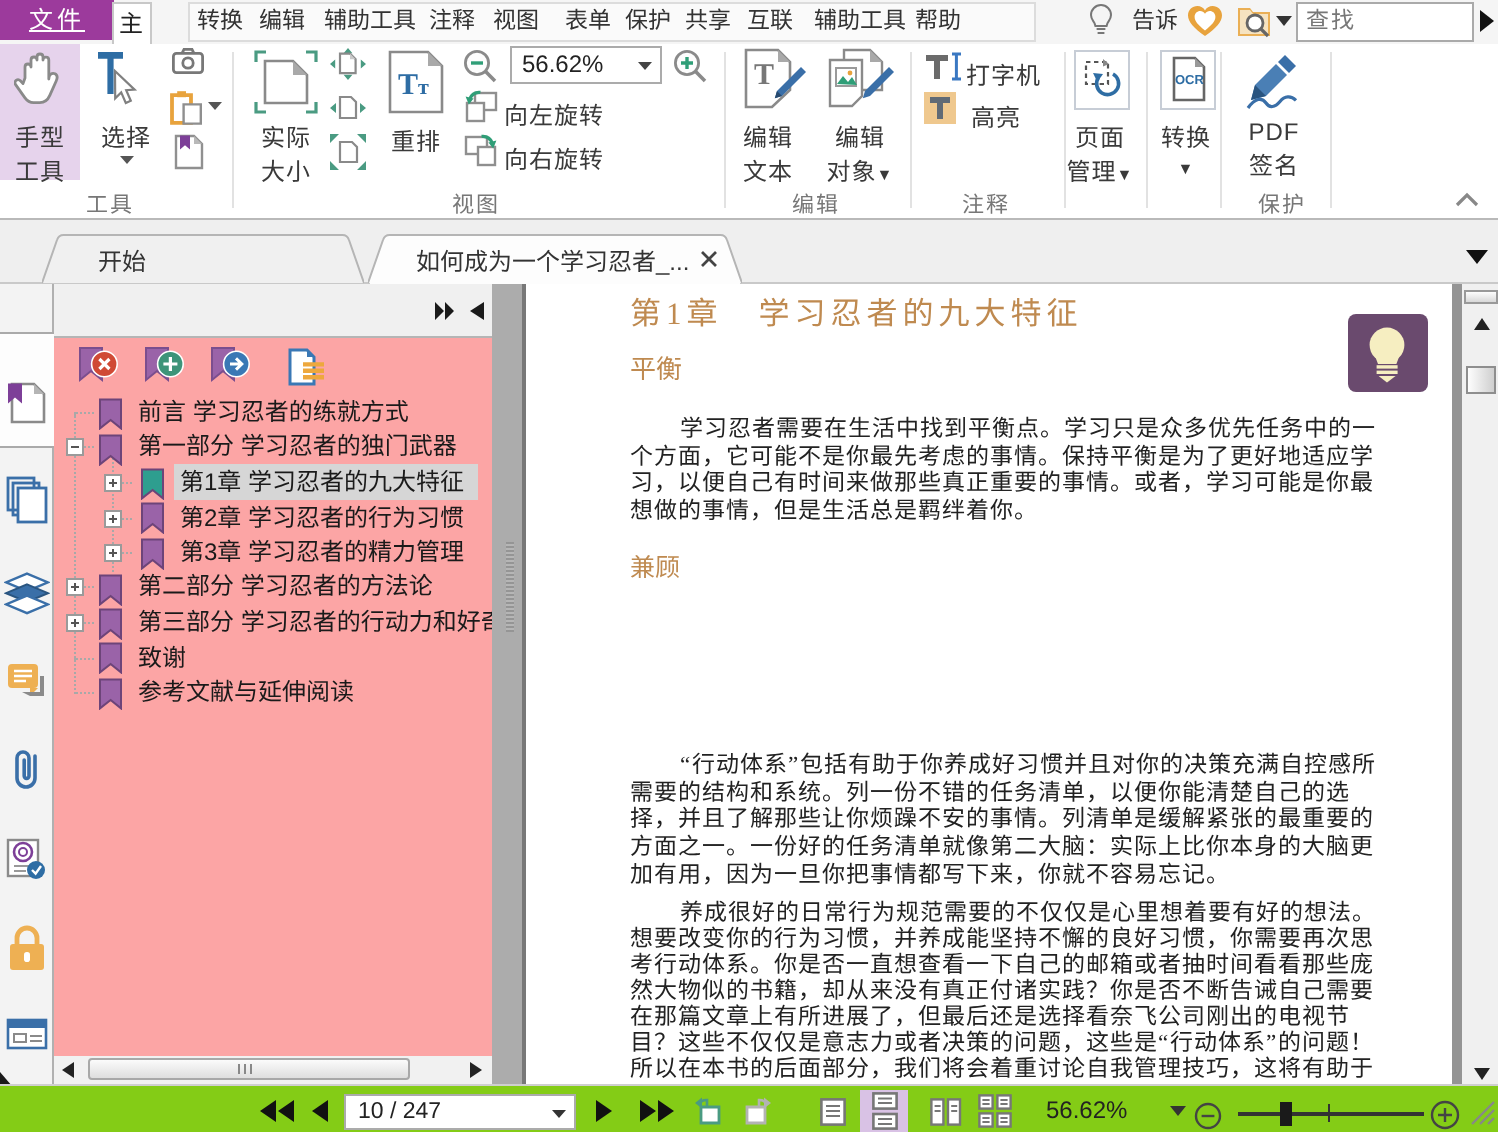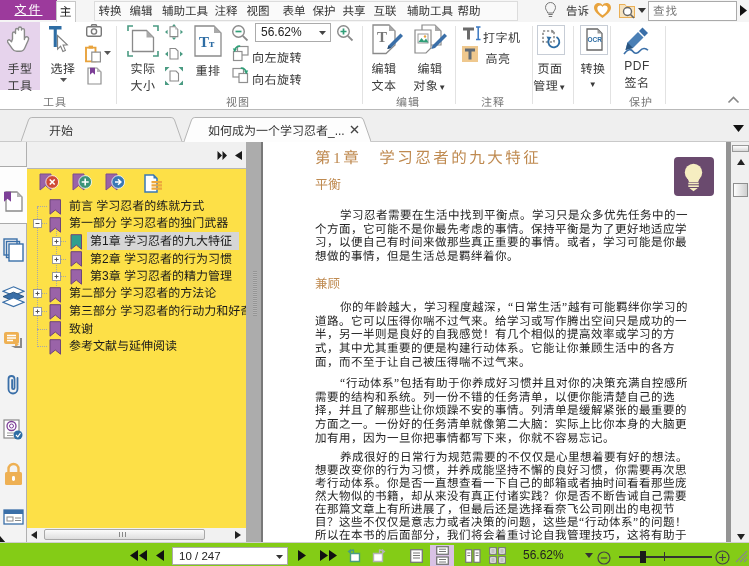--- a/index.html
+++ b/index.html
@@ -21,21 +21,21 @@
   .hl { background:#e6d3ec; }
   
   #tabbar { position:absolute; left:0; top:110px; width:749px; height:32px; background:#efefef; border-bottom:1px solid #c9c9c9; }
   .dtab { position:absolute; top:7px; height:25px; font-size:12px; color:#333; }
   .dtab svg { position:absolute; left:0; top:0; }
   .dtab .lbl { position:absolute; top:4px; font-size:12px; color:#333; white-space:nowrap; }
   
   #main { position:absolute; left:0; top:142px; width:749px; height:400px; }
   #strip { position:absolute; left:0; top:0; width:27px; height:400px; background:#f3f3f3; border-right:1px solid #b0b0b0; }
   #sidebar { position:absolute; left:27px; top:0; width:219px; height:400px; background:#f0f0f0; }
-  #sbpanel { position:absolute; left:27px; top:26px; width:219px; height:360px; background:#fde047; border-top:1px solid #b5b5b5; overflow:hidden; }
+  #sbpanel { position:absolute; left:27px; top:26px; width:219px; height:360px; background:#fca5a5; border-top:1px solid #b5b5b5; overflow:hidden; }
   #splitter { position:absolute; left:246px; top:0; width:17px; height:400px; background:#acacac; border-right:2px solid #787878; }
   #content { position:absolute; left:263px; top:0; width:463px; height:400px; background:#fff; overflow:hidden; }
   #cgap { position:absolute; left:726px; top:0; width:5px; height:400px; background:#949494; }
   #vscroll { position:absolute; left:731px; top:0; width:18px; height:400px; background:#f0f0f0; }
   
   .pdf { font-family:"Liberation Serif", serif; color:#222; }
   .head { position:absolute; color:#bf8a50; white-space:nowrap; }
   .para { position:absolute; left:52px; font-size:11.5px; line-height:13.7px; white-space:nowrap; letter-spacing:0.5px; }
   .q { display:inline-block; width:6px; overflow:visible; }
   
@@ -449,27 +449,20 @@
       <rect x="14.3" y="28.3" width="10.5" height="1.7" fill="#f6eec1"></rect>
       <path d="M15.3 31 h8.5 L19.5 34.2 Z" fill="#f6eec1"></path>
     </svg>
     <div class="para" style="top:67px;">
       <span style="padding-left:25px;">学习忍者需要在生活中找到平衡点。学习只是众多优先任务中的一</span><br>
       个方面，它可能不是你最先考虑的事情。保持平衡是为了更好地适应学<br>
       习，以便自己有时间来做那些真正重要的事情。或者，学习可能是你最<br>
       想做的事情，但是生活总是羁绊着你。
     </div>
     <div class="head" style="left:52px;top:135px;font-size:12.5px;line-height:14px;">兼顾</div>
-    <div class="para" style="top:159px;">
-      <span style="padding-left:25px;">你的年龄越大，学习程度越深，<span class="q">“</span>日常生活<span class="q">”</span>越有可能羁绊你学习的</span><br>
-      道路。它可以压得你喘不过气来。给学习或写作腾出空间只是成功的一<br>
-      半，另一半则是良好的自我感觉！有几个相似的提高效率或学习的方<br>
-      式，其中尤其重要的便是构建行动体系。它能让你兼顾生活中的各方<br>
-      面，而不至于让自己被压得喘不过气来。
-    </div>
     <div class="para" style="top:235px;">
       <span style="padding-left:25px;"><span class="q">“</span>行动体系<span class="q">”</span>包括有助于你养成好习惯并且对你的决策充满自控感所</span><br>
       需要的结构和系统。列一份不错的任务清单，以便你能清楚自己的选<br>
       择，并且了解那些让你烦躁不安的事情。列清单是缓解紧张的最重要的<br>
       方面之一。一份好的任务清单就像第二大脑：实际上比你本身的大脑更<br>
       加有用，因为一旦你把事情都写下来，你就不容易忘记。
     </div>
     <div class="para" style="top:309px;line-height:13px;">
       <span style="padding-left:25px;">养成很好的日常行为规范需要的不仅仅是心里想着要有好的想法。</span><br>
       想要改变你的行为习惯，并养成能坚持不懈的良好习惯，你需要再次思<br>

